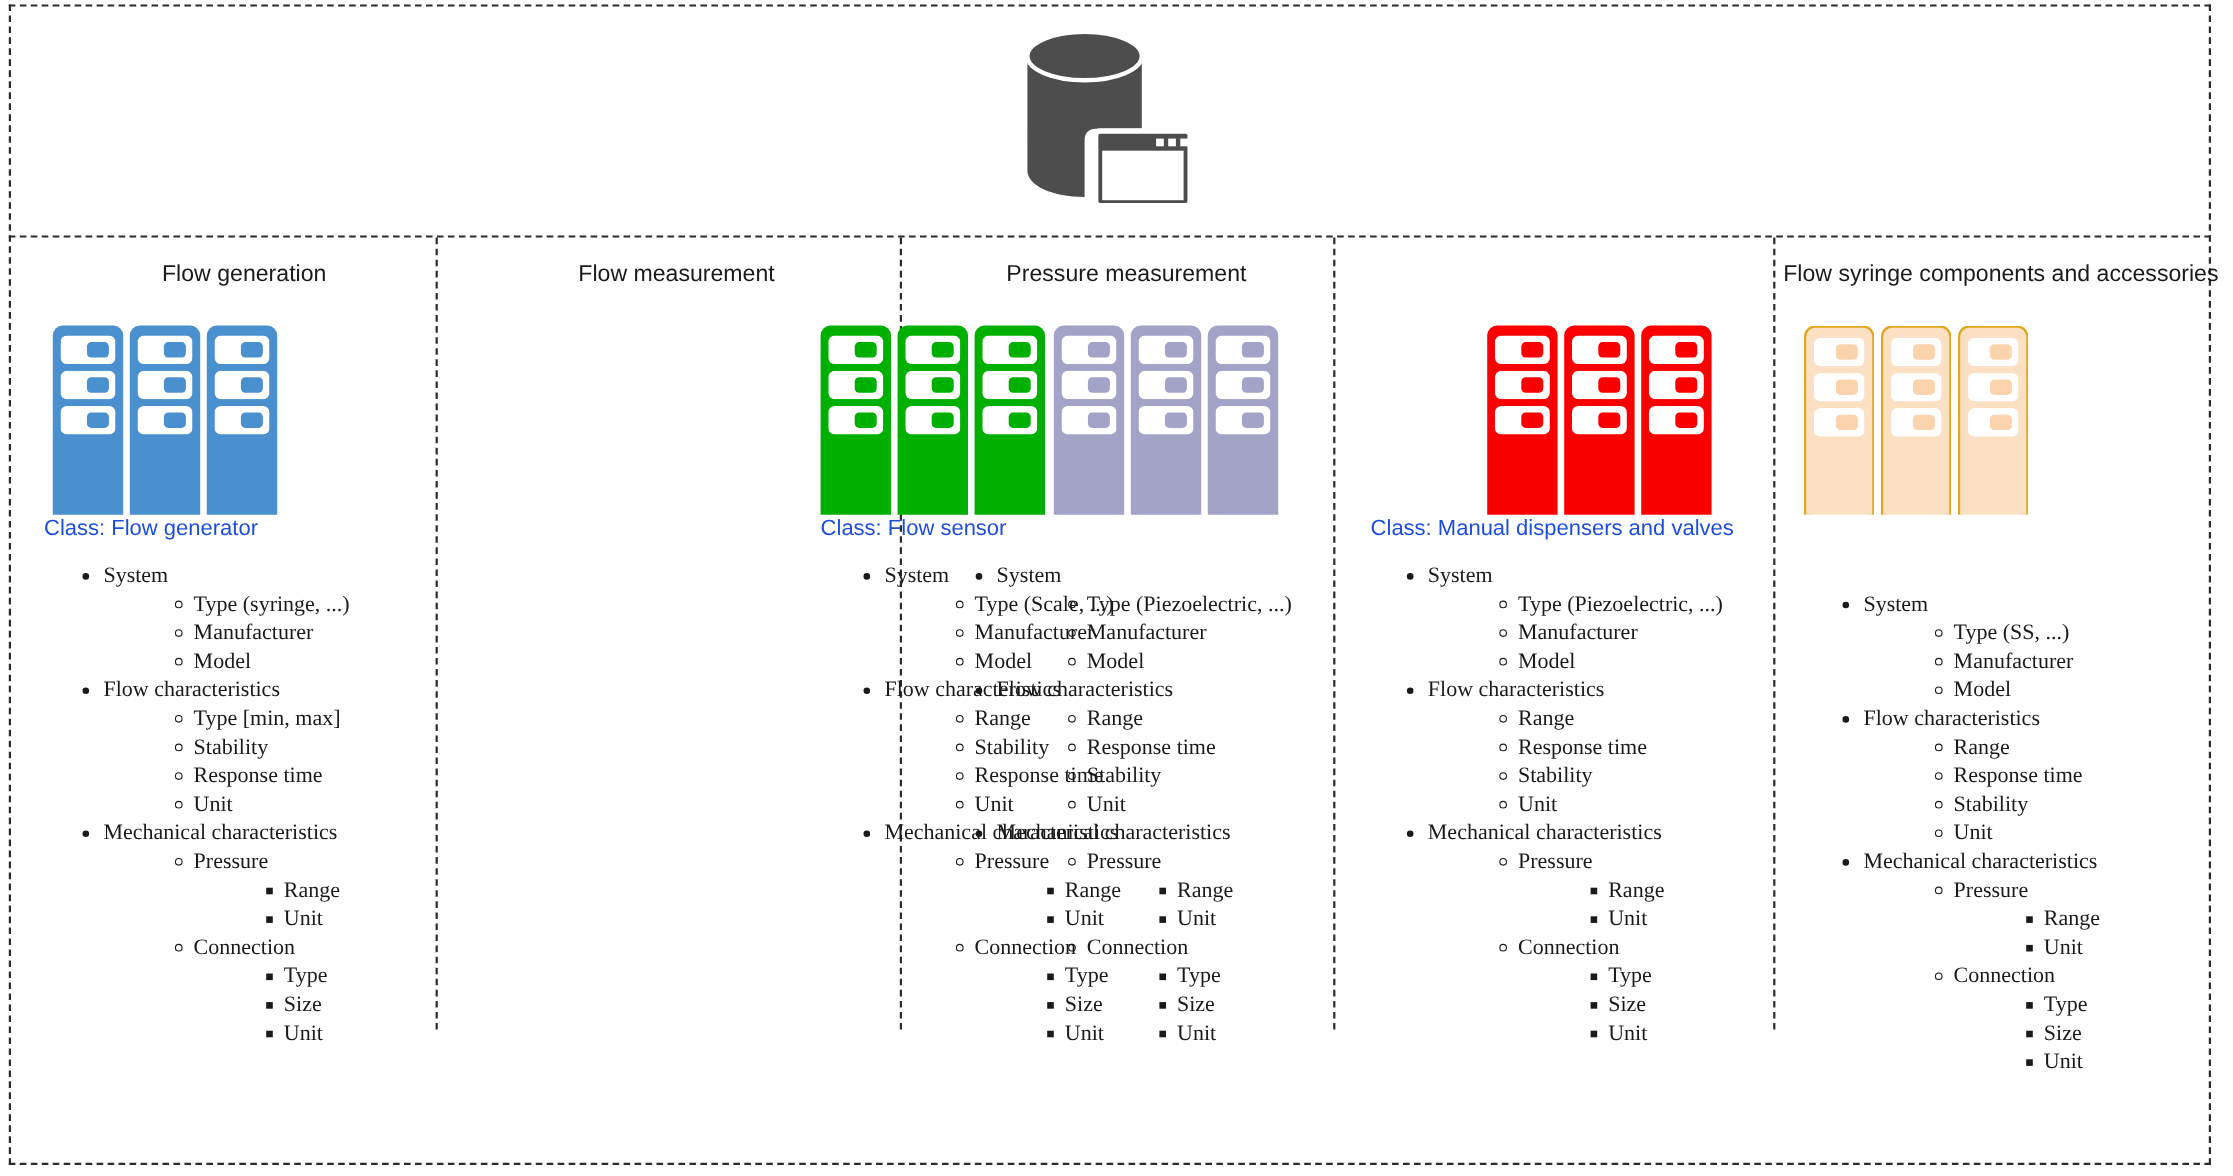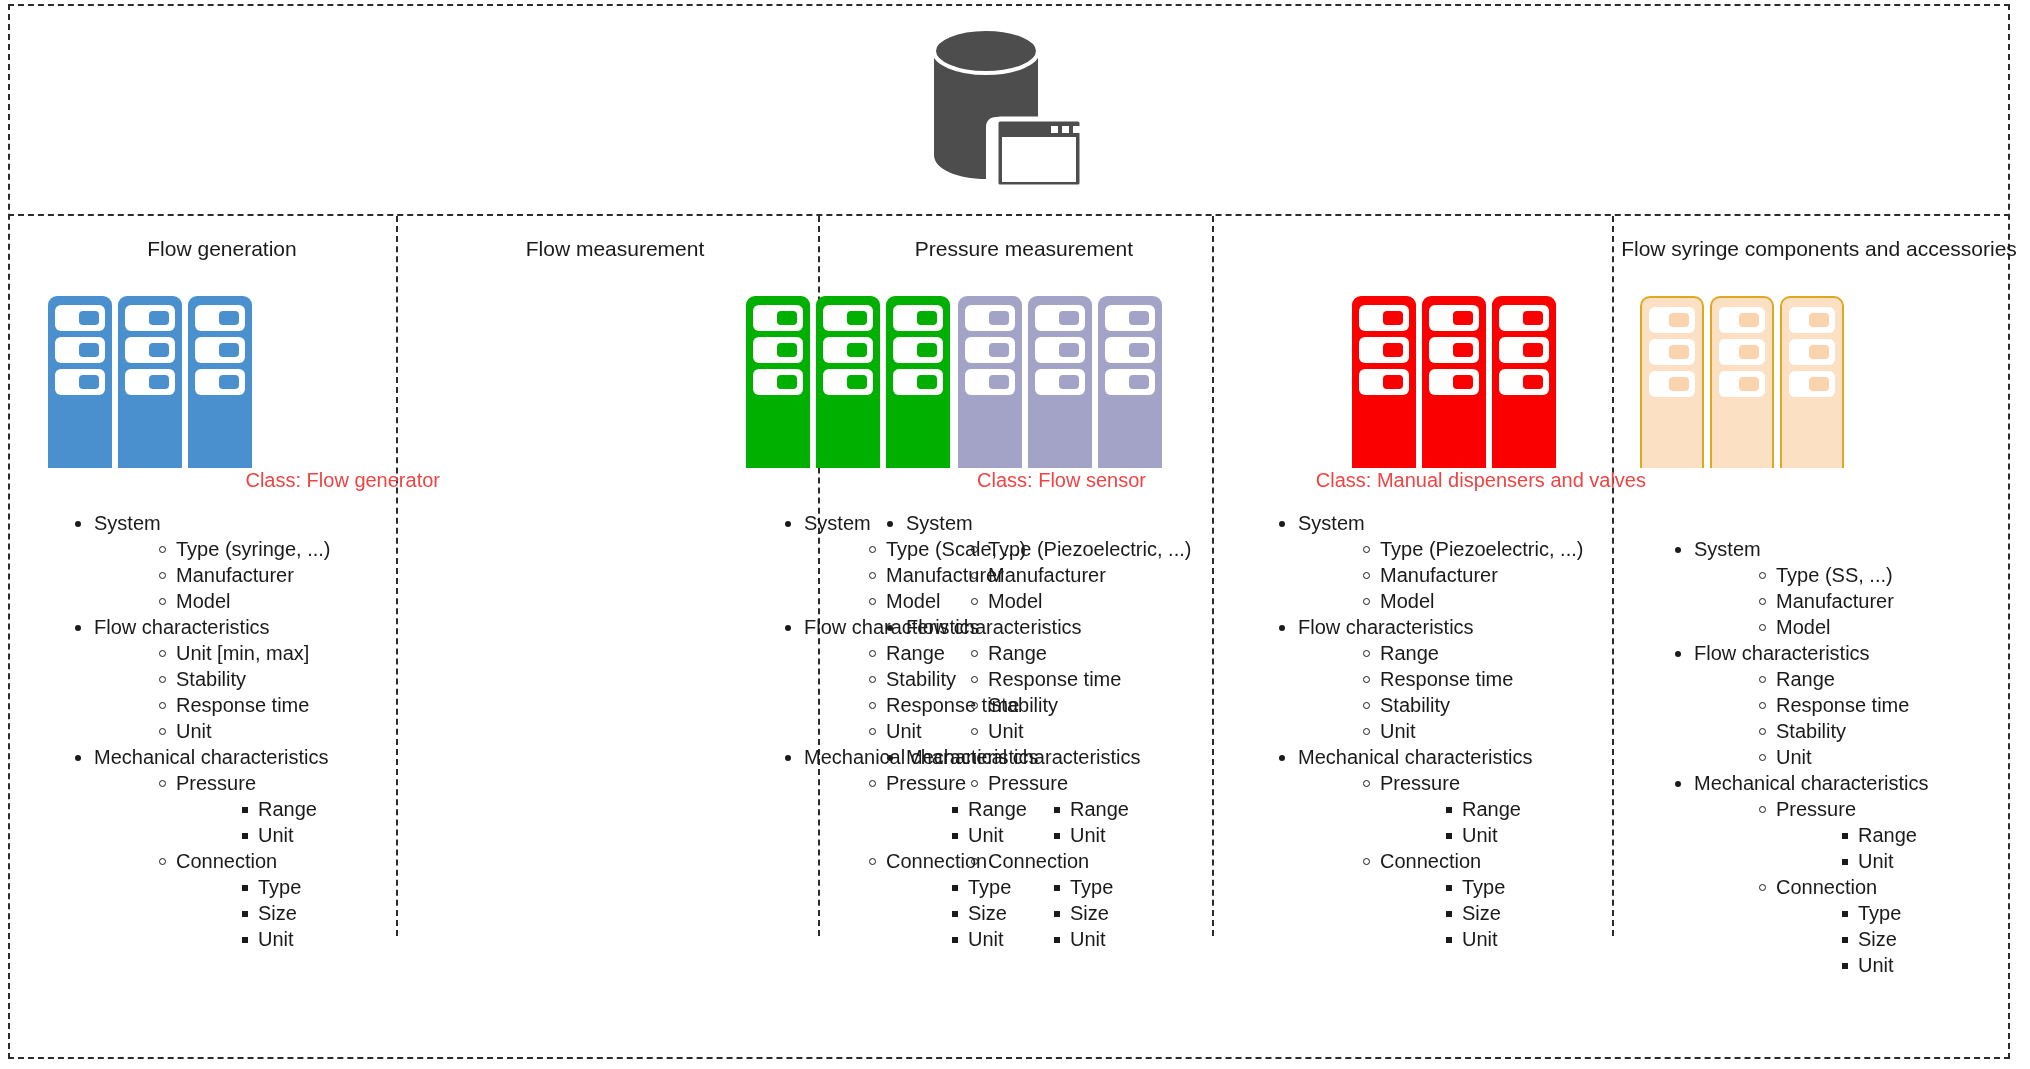--- a/index.html
+++ b/index.html
@@ -123,31 +123,30 @@
     border-radius: 4px;
     background: var(--rack-fill);
   }
   .rack.outlined .slot .led { background: var(--rack-led); }
 
   
   .class-caption {
     position: absolute;
     top: 252px;
     font-size: 20px;
-    color: #ef4444;
+    color: #1d4ed8;
     line-height: 25px;
-    text-align: right;
   }
 
   
   .attr-list {
     position: absolute;
     list-style: none;
   }
-  .attr-list ul { list-style: none; }
+  .attr-list ul { list-style: none; font-family: Liberation Serif, serif; }
 
   .lvl1 { margin: 0; }
   .lvl1 > li {
     position: relative;
     padding-left: 30px;
     font-size: 20px;
     line-height: 26px;
     color: #1a1a1a;
     white-space: nowrap;
   }
@@ -277,21 +276,21 @@
         </div>
         <div class="class-caption" style="left: 14px; width: 400px; white-space: nowrap;">Class: Flow generator</div>
         <div class="attr-list" style="left: 38px; top: 294px;">
           <ul class="lvl1">
             <li><span class="txt">System</span><ul class="lvl2">
                 <li><span class="txt">Type (syringe, ...)</span></li>
                 <li><span class="txt">Manufacturer</span></li>
                 <li><span class="txt">Model</span></li>
               </ul></li>
             <li><span class="txt">Flow characteristics</span><ul class="lvl2">
-                <li><span class="txt">Unit [min, max]</span></li>
+                <li><span class="txt">Type [min, max]</span></li>
                 <li><span class="txt">Stability</span></li>
                 <li><span class="txt">Response time</span></li>
                 <li><span class="txt">Unit</span></li>
               </ul></li>
             <li><span class="txt">Mechanical characteristics</span><ul class="lvl2">
                 <li><span class="txt">Pressure</span><ul class="lvl3">
                     <li><span class="txt">Range</span></li>
                     <li><span class="txt">Unit</span></li>
                   </ul></li>
                 <li><span class="txt">Connection</span><ul class="lvl3">

